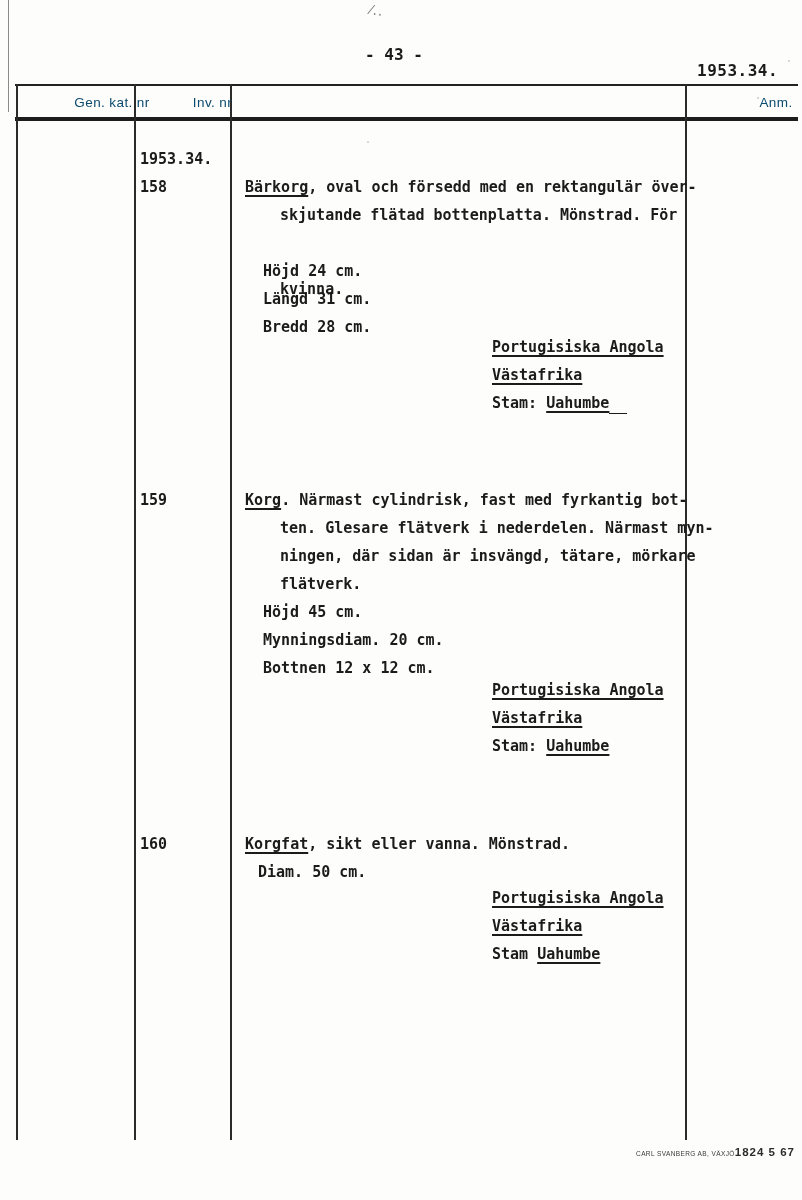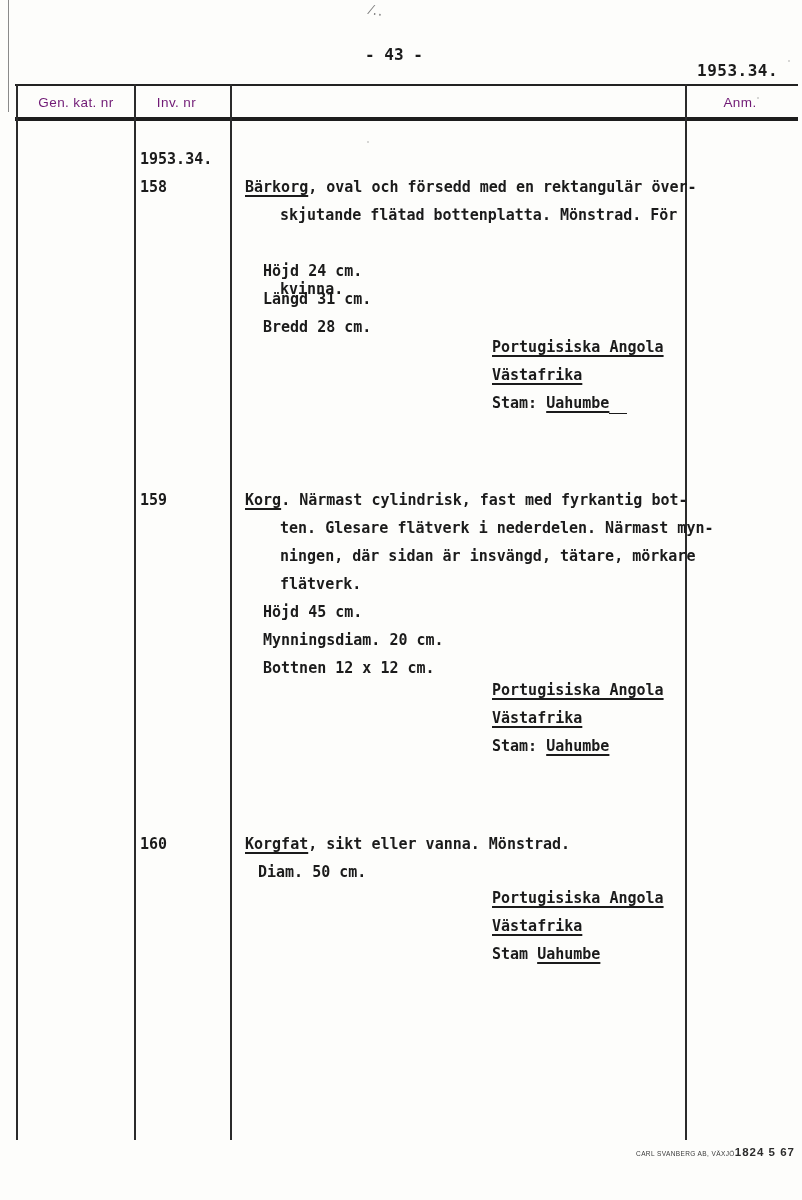--- a/index.html
+++ b/index.html
@@ -29,25 +29,26 @@
     white-space: pre;
   }
   .u { text-decoration: underline; text-decoration-thickness: 1.5px; text-underline-offset: 3px; }
   .tail-underline { display: inline-block; width: 18px; border-bottom: 1.5px solid #1b1b1b; height: 15px; vertical-align: bottom; }
 
   
   .form-label {
     position: absolute;
     font-family: "Liberation Sans", sans-serif;
     font-size: 13.5px;
-    color: #701a75;
+    color: #0c4a6e;
     letter-spacing: 0.4px;
     text-align: center;
     line-height: 26px;
     height: 26px;
+    margin-left: 36px;
   }
 
   .page-number { top: 44px; left: 0; width: 788px; text-align: center; font-size: 16px; }
   .year-ref { top: 60px; left: 697px; font-size: 16px; letter-spacing: 0.5px; }
 
   .stray-mark {
     position: absolute; top: 3px; left: 370px;
     font-family: "DejaVu Sans", sans-serif;
     font-size: 13px; color: #7c7c7c; transform: rotate(8deg);
     letter-spacing: 1px;

